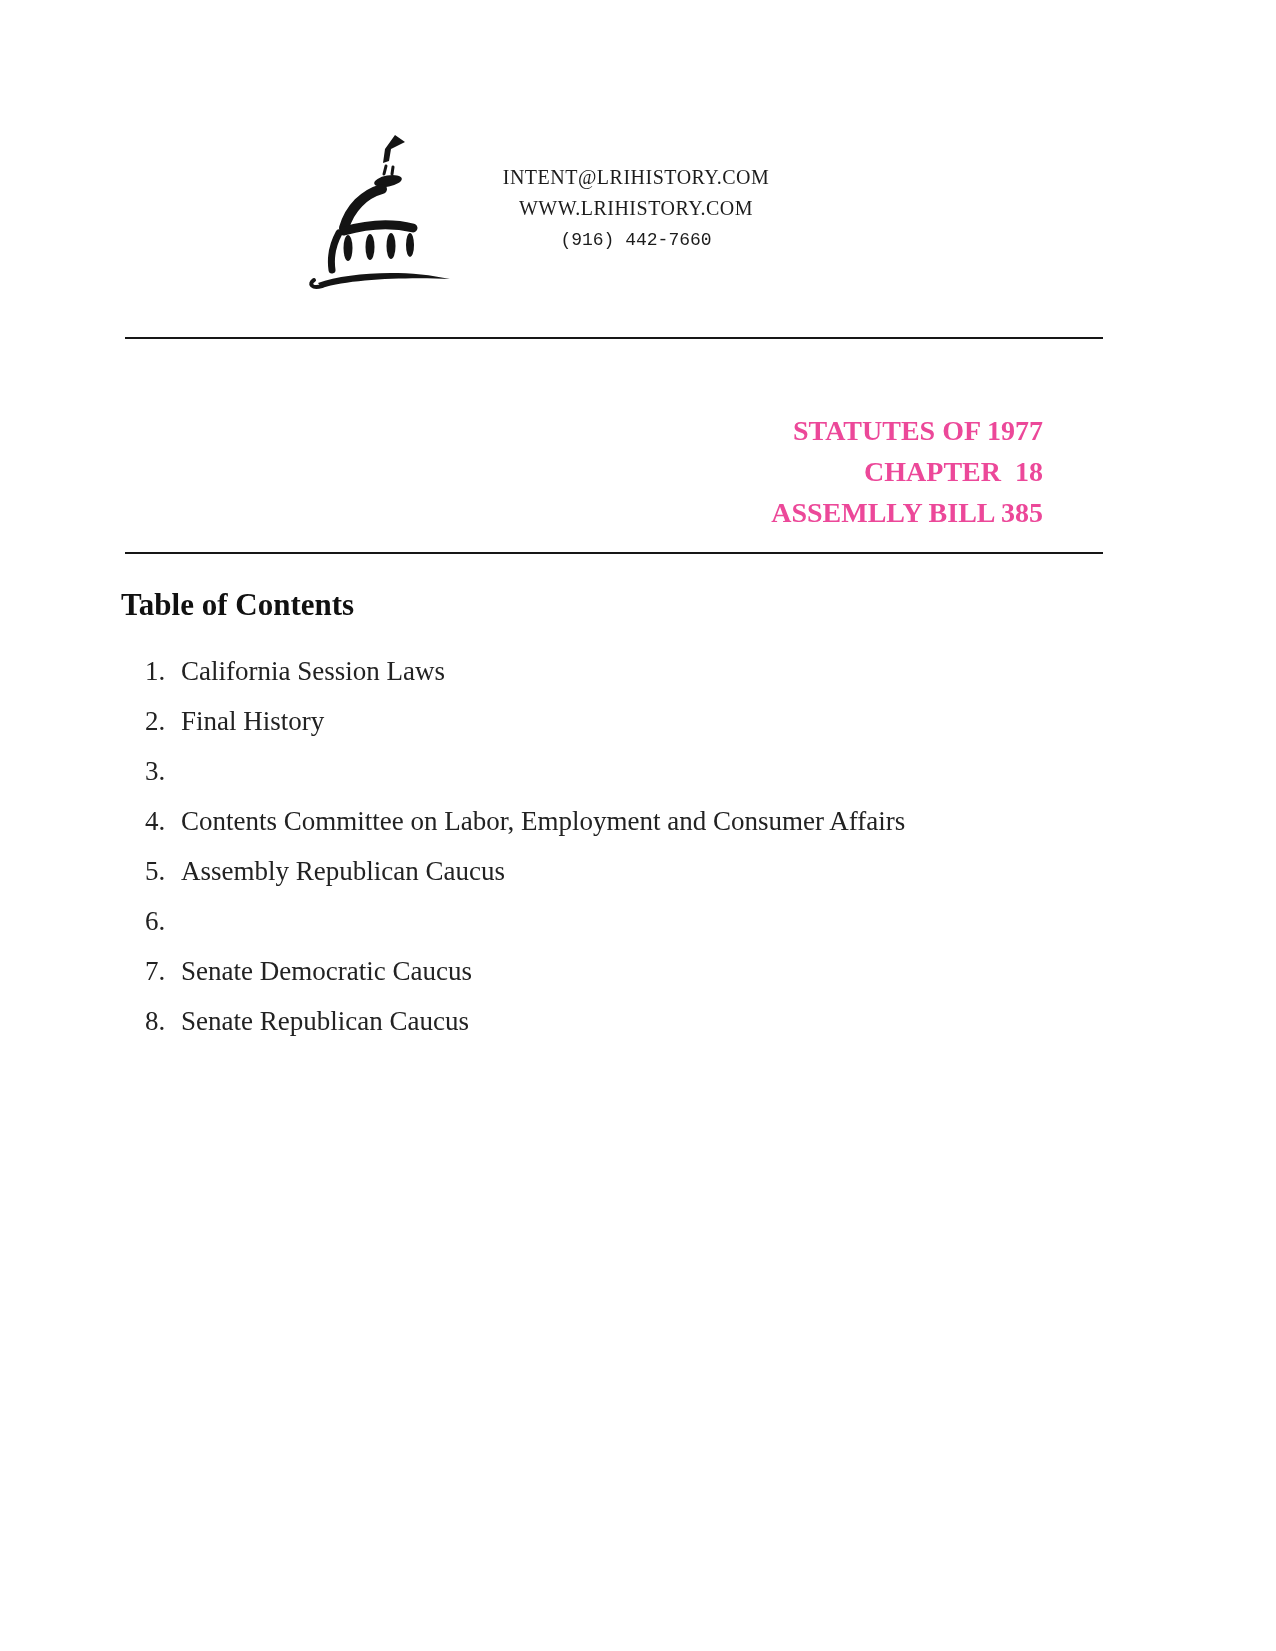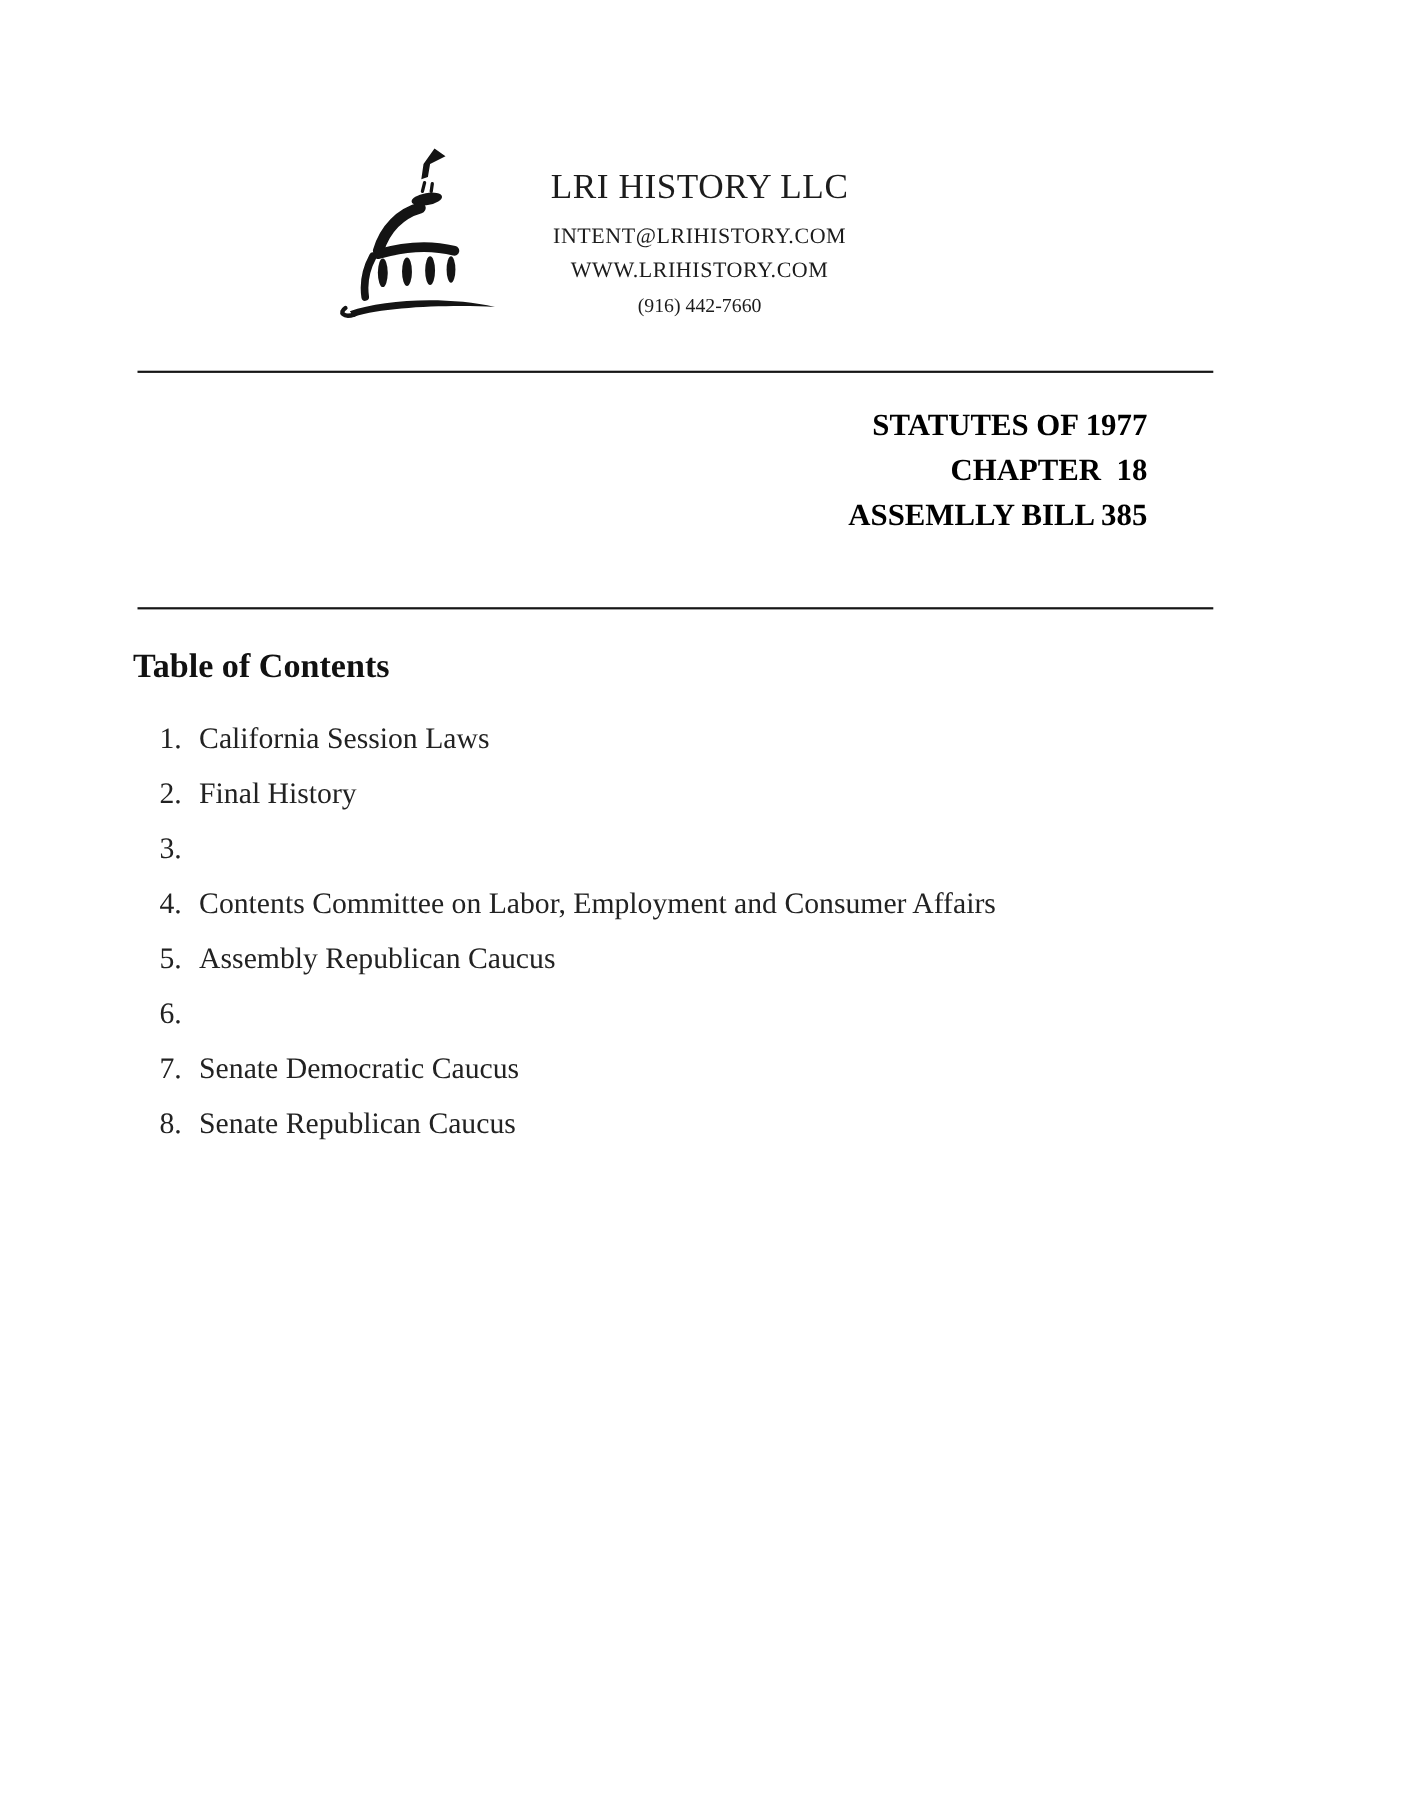--- a/index.html
+++ b/index.html
@@ -53,20 +53,21 @@
     font-size: 20px;
     line-height: 26px;
     letter-spacing: 0.5px;
     white-space: nowrap;
   }
   .company-phone {
     margin-top: 7px;
     font-size: 18px;
     line-height: 24px;
     white-space: nowrap;
+    font-family: Liberation Mono, monospace;
   }
 
   
   .rule {
     position: absolute;
     left: 125px;
     width: 978px;
     height: 2px;
     background: #161616;
   }
@@ -147,29 +148,28 @@
 
       <path d="M 46,101 C 70,94 95,93 115,98" stroke-width="9"></path>
 
       <path d="M 41,103 C 35,114 32,126 34,140" stroke-width="7"></path>
 
       <path d="M 24,156 C 14,159 10,154 16,150" stroke-width="4"></path>
     </g>
   </svg>
 
   <div class="header-block">
-    <div class="company-name">LRI HISTORY LLC</div>
     <div class="company-email">INTENT@LRIHISTORY.COM</div>
     <div class="company-website">WWW.LRIHISTORY.COM</div>
     <div class="company-phone">(916) 442-7660</div>
   </div>
 
   <div class="rule rule-top" style="background: rgb(22, 22, 22);"></div>
 
-  <div class="title-block" style="color: #000000;">
+  <div class="title-block" style="color: #ec4899; margin-top: 44px;">
     <div class="title-line">STATUTES OF 1977</div>
     <div class="title-line">CHAPTER  18</div>
     <div class="title-line">ASSEMLLY BILL 385</div>
   </div>
 
   <div class="rule rule-bottom" style="background: rgb(22, 22, 22);"></div>
 
   <div class="toc-heading">Table of Contents</div>
 
   <div class="toc-list">

